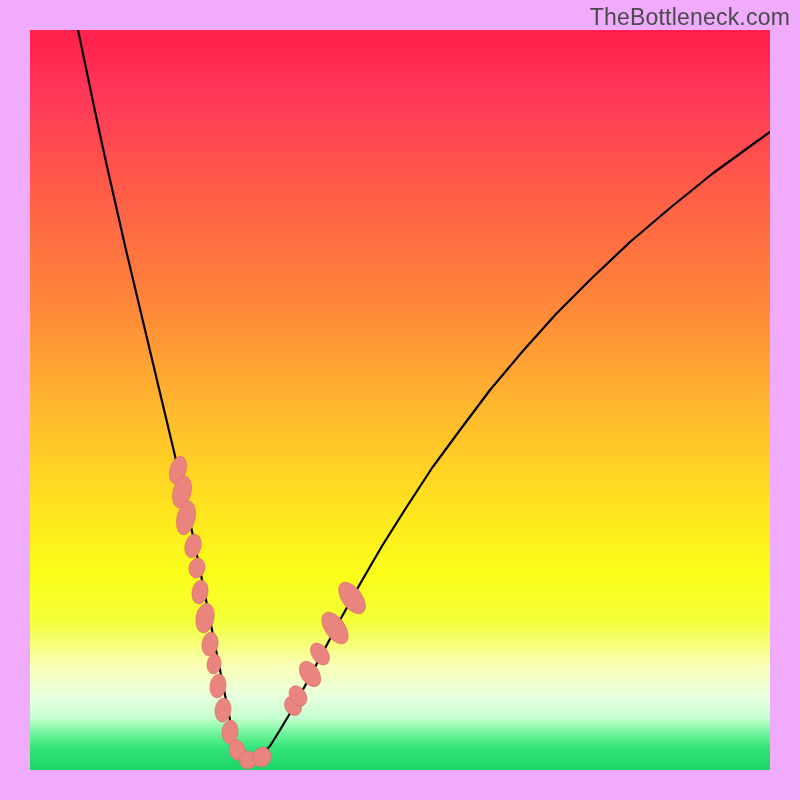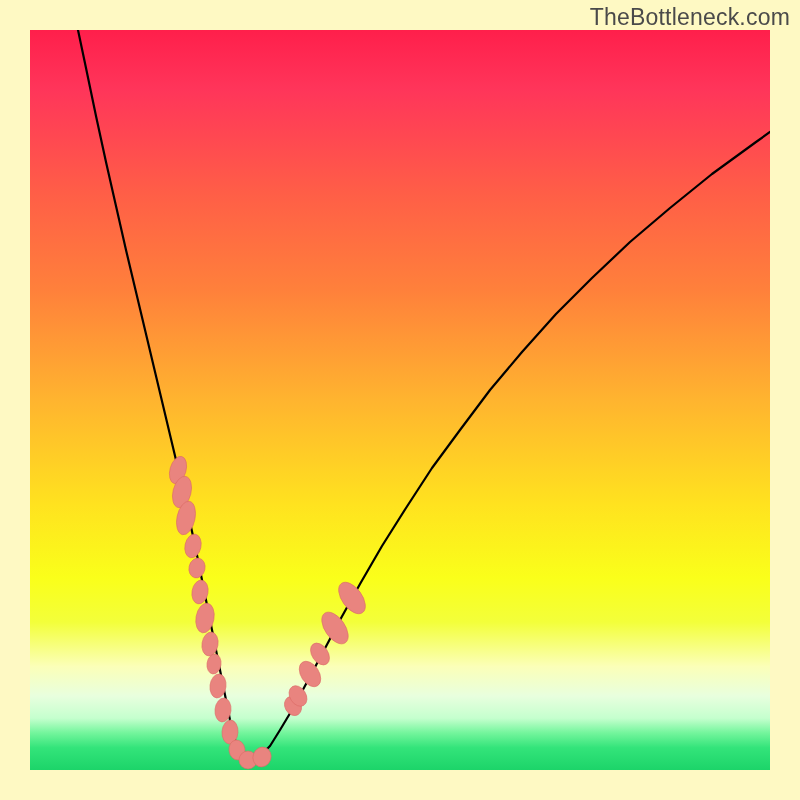--- a/index.html
+++ b/index.html
@@ -8,21 +8,21 @@
     width: 800px;
     height: 800px;
     overflow: hidden;
     background: #000;
     font-family: Arial, Helvetica, sans-serif;
   }
   .frame {
     position: relative;
     width: 800px;
     height: 800px;
-    background: #fef9c3;
+    background: #f0abfc;
     text-align: center;
   }
   .plot {
     position: absolute;
     left: 30px;
     top: 30px;
     width: 740px;
     height: 740px;
     background: linear-gradient(
       to bottom,

